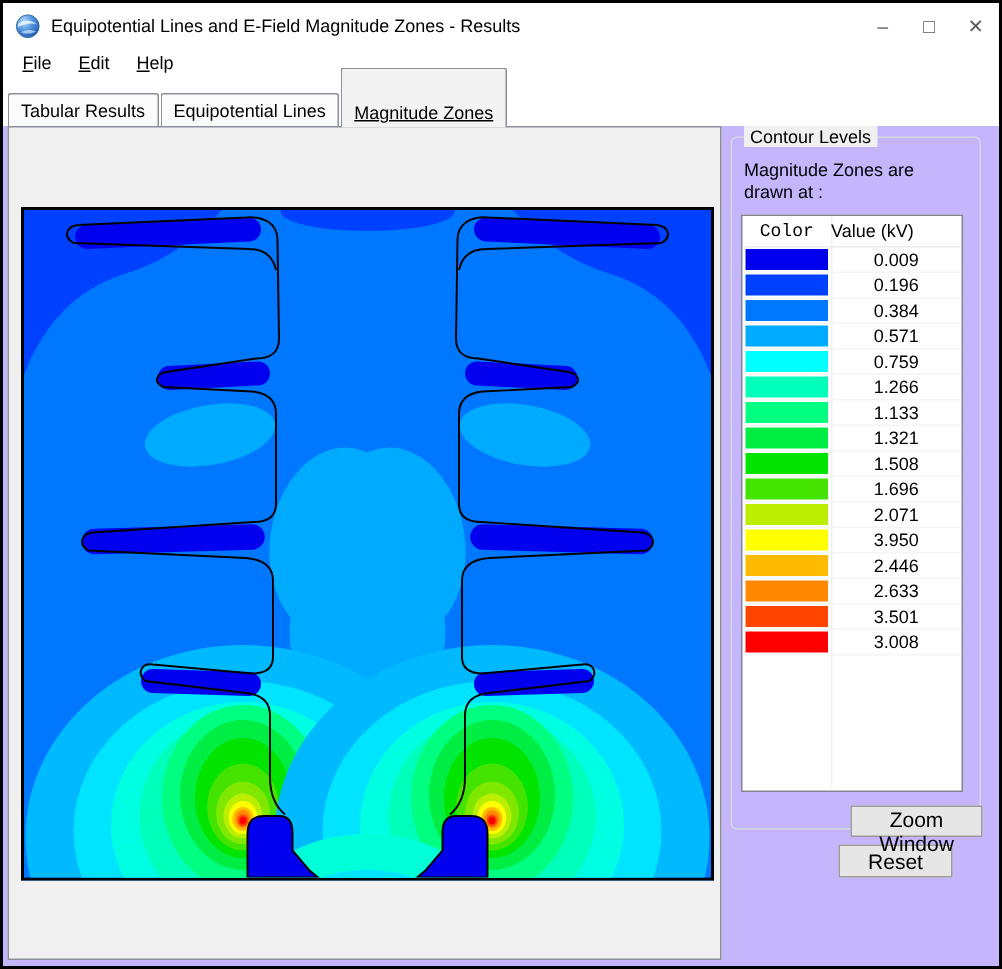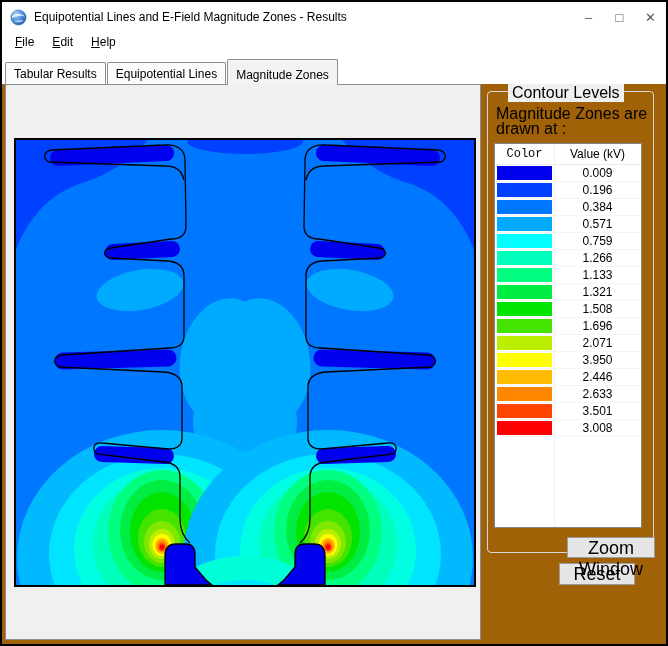--- a/index.html
+++ b/index.html
@@ -1,60 +1,60 @@
 <!DOCTYPE html>
 <html><head>
 <meta charset="utf-8">
 <style>
   * { margin:0; padding:0; box-sizing:border-box; }
   html,body { background:#c8c8c8; }
   body { font-family:"Liberation Sans", sans-serif; font-size:12px; color:#000; }
 
-  .window { width:668px; height:646px; background:#a16207; border:2px solid #000; position:relative; overflow:hidden; }
+  .window { width:668px; height:646px; background:#c4b5fd; border:2px solid #000; position:relative; overflow:hidden; }
 
   
   .titlebar { height:30px; background:#fff; display:flex; align-items:center; padding-left:8px; }
   .app-icon { width:17px; height:17px; flex:0 0 auto; }
   .titlebar .title { font-size:12px; margin-left:7px; flex:1; white-space:nowrap; overflow:hidden; }
   .win-controls { display:flex; height:100%; }
   .win-btn { width:31px; height:100%; display:flex; align-items:center; justify-content:center; color:#5a5a5a; font-size:13px; cursor:default; }
 
   
   .menubar { height:26px; background:#fff; display:flex; padding-left:4px; }
   .menu-item { padding:3px 9px; font-size:12px; }
   .menu-item u { text-decoration:underline; }
 
   
   .tabbar { height:26px; background:#fff; display:flex; align-items:flex-end; padding-left:3px; position:relative; z-index:2; }
   .tab { border:1px solid #8a8f99; border-bottom:none; border-radius:2px 2px 0 0; background:#fbfbfb; padding:4px 8px 3px 8px; font-size:12px; margin-right:1px; margin-bottom:0; position:relative;margin-top:25px; }
-  .tab.active { background:#f3f3f3; padding-top:8px; margin-bottom:-1px; z-index:3; }
+  .tab.active { background:#f3f3f3; padding-top:22px; margin-bottom:-1px; z-index:3;text-decoration:underline; }
 
   
   .content { position:absolute; top:82px; left:0; right:0; bottom:0; display:flex; }
   .plot-panel { width:476px; margin-left:3px; border:1px solid #8a8f99; background:#f0f0f0; position:relative; height:556px; }
   .plot-frame { position:absolute; left:8px; top:53px; width:462px; height:449px; border:2px solid #000; background:#0077ff; }
   .plot-frame svg { display:block; }
 
   .side-panel { flex:1; position:relative; padding:7px 12px 0 6px; }
   .groupbox { position:relative; border:1px solid #d5d9de; border-radius:4px; height:462px; padding:12px 0 0 6px; }
-  .groupbox-title { position:absolute; top:-8px; left:20px; background:#f0f0f0; padding:0 4px; font-size:16px; }
-  .zones-desc { font-size:16px; line-height:15px; margin:2px 0 7px 2px; }
+  .groupbox-title { position:absolute; top:-8px; left:8px; background:#f0f0f0; padding:0 4px; font-size:12px; }
+  .zones-desc { font-size:12px; line-height:15px; margin:2px 0 7px 2px; }
 
   .levels-table { width:148px; height:385px; border:1px solid #82878f; background:#fff; position:relative; overflow:hidden; }
   .col-sep { position:absolute; left:59px; top:0; bottom:0; width:1px; background:#f0f0f0; }
   .tbl-header { display:flex; height:21px; line-height:21px; border-bottom:1px solid #ececec; position:relative; z-index:1; }
   .tbl-header .h-color { width:59px; text-align:center;font-family:Liberation Mono, monospace; }
-  .tbl-header .h-value { flex:1; text-align:center; }
+  .tbl-header .h-value { flex:1; text-align:left; }
   .tbl-rows { position:relative; z-index:1; }
   .tbl-row { display:flex; height:17px; border-bottom:1px solid #f5f5f5; }
   .swatch-cell { width:59px; padding:1px 2px; }
   .swatch { width:100%; height:100%; }
   .value-cell { flex:1; text-align:center; line-height:16px; font-size:12px; }
 
-  .btn { background:#e6e6e6; border:1px solid #9b9b9b; font-family:"Liberation Sans",sans-serif; font-size:18px; color:#000; }
+  .btn { background:#e6e6e6; border:1px solid #9b9b9b; font-family:"Liberation Sans",sans-serif; font-size:14px; color:#000; }
   .zoom-row { width:148px; display:flex; justify-content:flex-end; margin-top:9px; }
   .zoom-btn { width:88px; height:21px; margin-right:-13px; }
   .reset-row { display:flex; justify-content:flex-end; margin-top:10px; padding-right:19px; }
   .reset-btn { width:76px; height:22px; }
 </style>
 </head>
 <body>
 
 <div class="window">
 

